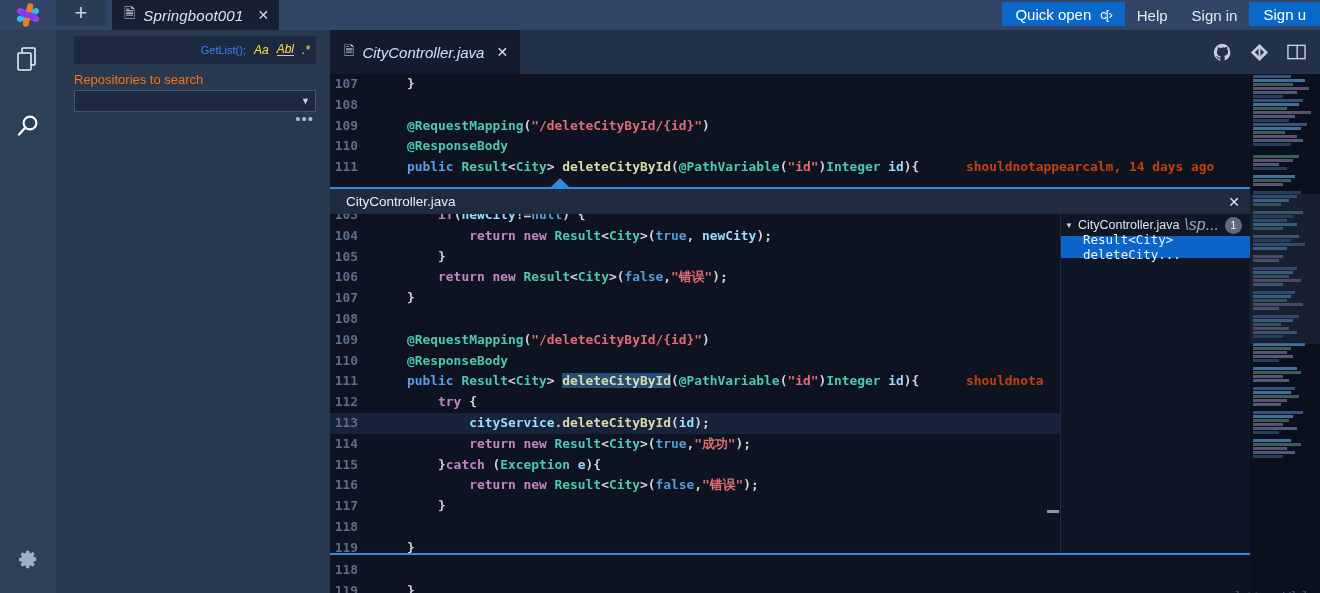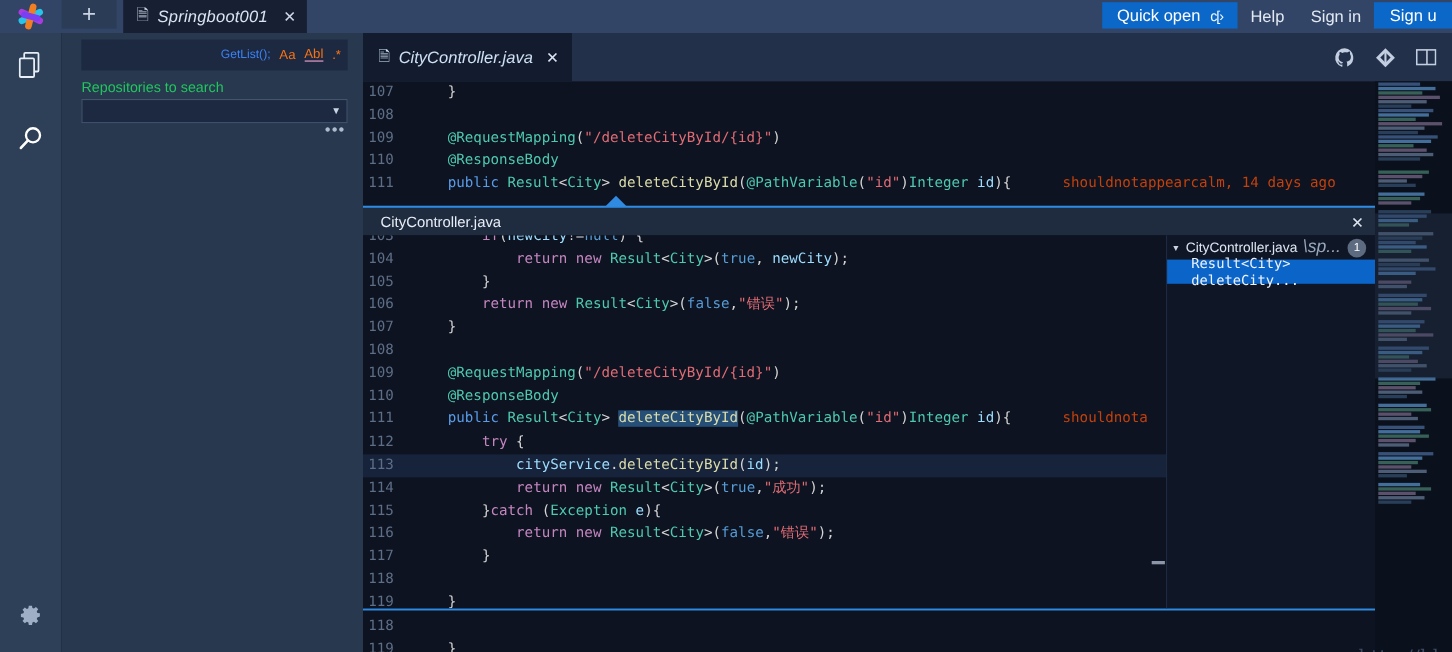--- a/index.html
+++ b/index.html
@@ -73,23 +73,23 @@
     height:44px; display:flex; align-items:center; padding: 0 16px 0 18px;
     color:#b9c6d8; font-size:13.5px; letter-spacing:1.6px;
   }
   .side-head .h-sp { flex:1 1 auto; }
   .side-head .hi { margin-left:14px; display:flex; align-items:center; }
   .search-field {
     margin: 6px 14px 0 18px; height:28px; background:#1d2940;
     display:flex; align-items:center; padding: 0 6px 0 8px; position:relative;
   }
   .search-field .val { flex:1 1 auto; color:#3b82f6; font-size:11px; text-align:right; }
-  .sf-ic { color:#f97316; font-size:12px; margin-left:8px; }
+  .sf-ic { color:#fde047; font-size:12px; margin-left:8px;font-style:italic; }
   .sf-ic.boxed { border-bottom:1px solid #f9a8d4; line-height:11px; }
-  .repo-label { margin: 8px 0 3px 18px; color:#22c55e; font-size:13px; }
+  .repo-label { margin: 8px 0 3px 18px; color:#f97316; font-size:13px; }
   .repo-select {
     margin: 0 14px 0 18px; height:22px; background:#1d2940;
     border:1px solid #43546e; display:flex; align-items:center; justify-content:flex-end;
     padding-right:5px; color:#c8d3e3; font-size:9px;
   }
   .dots { text-align:right; margin: 2px 16px 0 0; color:#aebacd; font-size:15px; letter-spacing:1px; line-height:10px; }
 
   
   .editor {
     position:absolute; left:330px; top:30px; width:990px; height:563px;
@@ -99,21 +99,21 @@
   .ed-tab {
     background:#131c2e; color:#cfe0f5; display:flex; align-items:center; gap:8px;
     padding: 0 12px 0 14px; font-style:italic; font-size:15px; min-width:150px;
   }
   .ed-tab .x { font-style:normal; font-size:14px; color:#dbe5f3; margin-left:4px; }
   .ed-tab .doc-ic { font-style:normal; font-size:13px; }
   .ed-actions { flex:1 1 auto; display:flex; align-items:center; justify-content:flex-end; gap:18px; padding-right:14px; color:#c3cee0; }
 
   
   .code, .code * { font-family: "DejaVu Sans Mono", monospace; }
-  .code { font-size:12.9px; line-height:20.8px; white-space:pre; }
+  .code { font-size:12.9px; line-height:20.8px; white-space:pre;font-weight:bold; }
   .ln { color:#5d6e87; width:46px; display:inline-block; text-align:right; padding-right:18px; }
   .row { height:20.8px; }
 
   .bg-code { position:absolute; left:0; top:44px; width:910px; }
   .bg-code .row { padding-left:0; }
 
   
   .k   { color:#5a9ce8; }  
   .kw2 { color:#c586c0; }  
   .typ { color:#4ec9b0; }  

